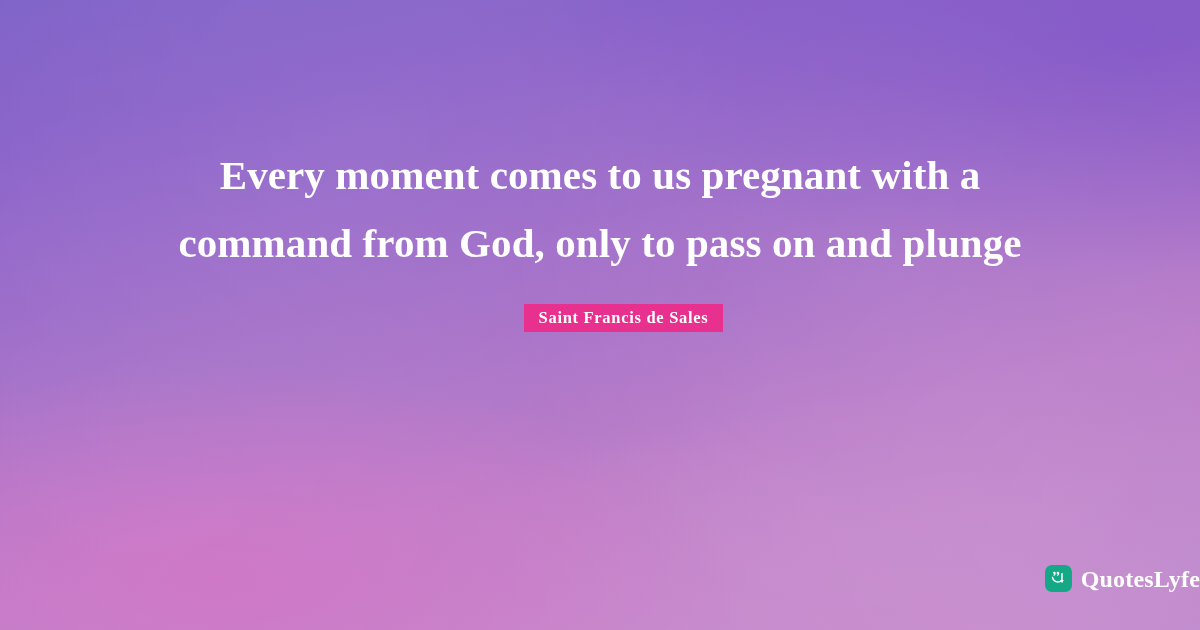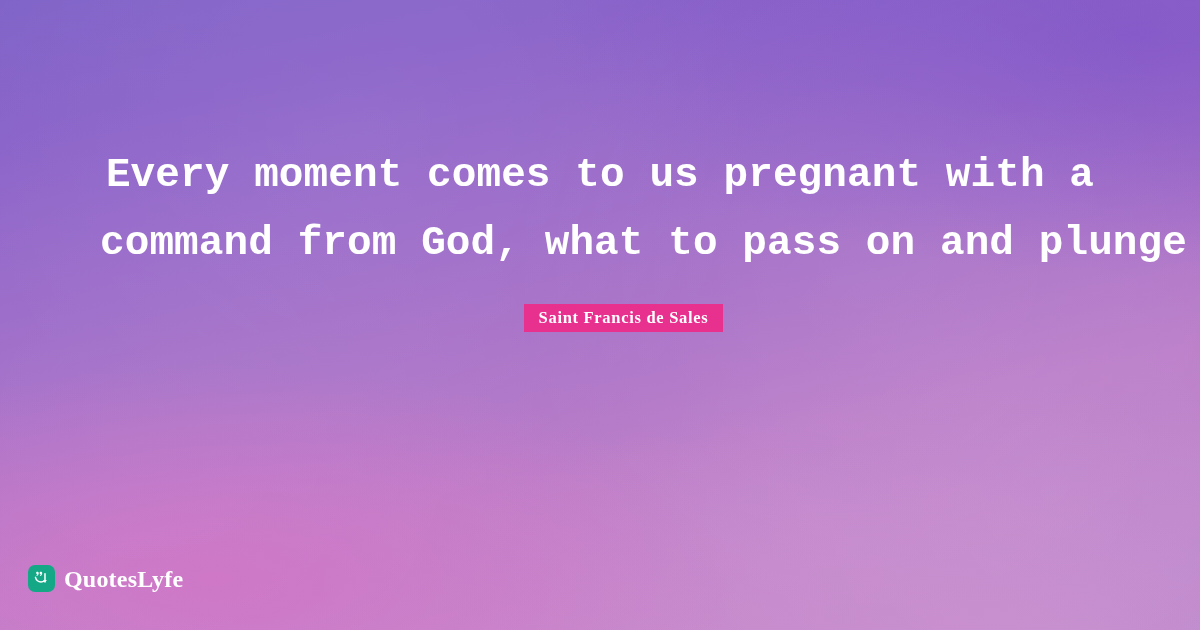--- a/index.html
+++ b/index.html
@@ -56,21 +56,21 @@
   #quote-body {
     position: relative;
     z-index: 2;
     width: 1000px;
     margin-top: 141px;
     text-align: center;
   }
 
   .quote-line {
     color: #ffffff;
-    font-family: Liberation Mono, monospace;
+    font-family: Liberation Serif, serif;
     font-weight: 700;
     font-size: 41px;
     line-height: 68px;
     letter-spacing: 0.1px;
     white-space: nowrap;
     text-rendering: optimizeLegibility;
   }
 
   #author-badge-wrap {
     position: relative;
@@ -95,21 +95,21 @@
   }
 
   #brand-bar {
     position: absolute;
     z-index: 3;
     left: 0;
     right: 0;
     bottom: 38px;
     display: flex;
     align-items: center;
-    justify-content: flex-start;
+    justify-content: flex-end;
     gap: 9px;
     padding-left: 28px;
   }
 
   #brand-mark {
     width: 27px;
     height: 27px;
     border-radius: 7px;
     background: #14a887;
     display: flex;
@@ -129,21 +129,21 @@
 </style>
 </head>
 <body>
 
 <div id="quote-card">
 
   <div id="bg-texture"></div>
 
   <div id="quote-body">
     <div class="quote-line">Every moment comes to us pregnant with a</div>
-    <div class="quote-line">command from God, what to pass on and plunge</div>
+    <div class="quote-line">command from God, only to pass on and plunge</div>
   </div>
 
   <div id="author-badge-wrap">
     <span id="author-badge">Saint Francis de Sales</span>
   </div>
 
   <div id="brand-bar">
     <span id="brand-mark">
       <svg width="19" height="19" viewBox="0 0 24 24" aria-hidden="true">
 

